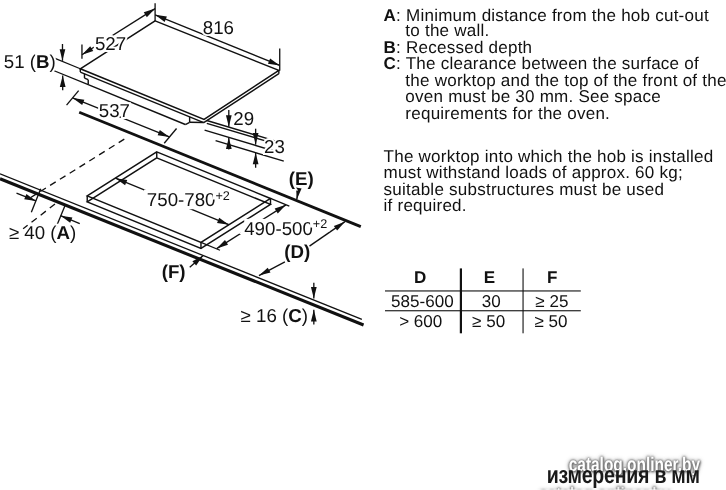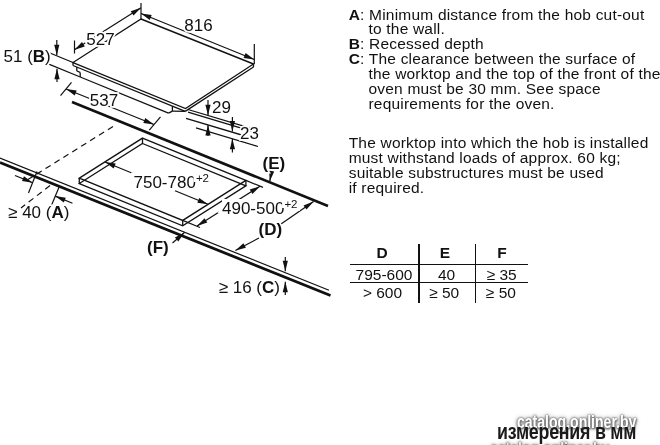--- a/index.html
+++ b/index.html
@@ -120,23 +120,23 @@
 </div>
 
 <div class="abs" style="left:0; top:0; font-size:15.5px; white-space:nowrap;">
   <div class="abs" style="left:350px; top:264.2px; width:178.3px; height:1.3px; background:#111;"></div>
   <div class="abs" style="left:350px; top:281.9px; width:178.3px; height:1.3px; background:#111;"></div>
   <div class="abs" style="left:418.4px; top:244px; width:1.2px; height:59.3px; background:#111;"></div>
   <div class="abs" style="left:475.1px; top:244px; width:1.2px; height:59.3px; background:#111;"></div>
   <div class="abs" style="left:382px; top:243.9px; transform:translateX(-50%); font-weight:bold;">D</div>
   <div class="abs" style="left:445px; top:243.9px; transform:translateX(-50%); font-weight:bold;">E</div>
   <div class="abs" style="left:502px; top:243.9px; transform:translateX(-50%); font-weight:bold;">F</div>
-  <div class="abs" style="left:384px; top:266.2px; transform:translateX(-50%);">795-600</div>
-  <div class="abs" style="left:446.6px; top:266.2px; transform:translateX(-50%);">40</div>
-  <div class="abs" style="left:501.7px; top:266.2px; transform:translateX(-50%);">≥ 35</div>
+  <div class="abs" style="left:384px; top:266.2px; transform:translateX(-50%);">585-600</div>
+  <div class="abs" style="left:446.6px; top:266.2px; transform:translateX(-50%);">30</div>
+  <div class="abs" style="left:501.7px; top:266.2px; transform:translateX(-50%);">≥ 25</div>
   <div class="abs" style="left:382.5px; top:284.2px; transform:translateX(-50%);text-align:center;">&gt; 600</div>
   <div class="abs" style="left:444.2px; top:284.2px; transform:translateX(-50%);">≥ 50</div>
   <div class="abs" style="left:500.9px; top:284.2px; transform:translateX(-50%);">≥ 50</div>
 </div>
 
 <div class="abs" style="left:517px; top:412px; font-size:18px; font-weight:bold; color:#fff; white-space:nowrap; transform:scale(0.78,1); transform-origin:0 0; text-shadow:0 0 2px #6f6f6f, 0 0 3px #828282, 0 1px 3px #6b6b6b, 0 0 6px #909090, 1px 1px 2px #7a7a7a;">catalog.onliner.by</div>
 <div class="abs" style="left:497px; top:419.2px; font-size:22px; color:#1a1a1a; white-space:nowrap; transform:scale(0.81,1); transform-origin:0 0; font-weight:bold; letter-spacing:-0.3px;">измерения в мм</div>
 <div class="abs" style="left:490px; top:439.2px; font-size:18px; font-weight:bold; color:#eee; white-space:nowrap; transform:scale(0.78,1); transform-origin:0 0; text-shadow:0 0 2px #5a5a5a, 0 0 3px #777, 0 1px 2px #555, 0 0 5px #888;">catalog.onliner.by</div>
 </div>
 </body></html>

